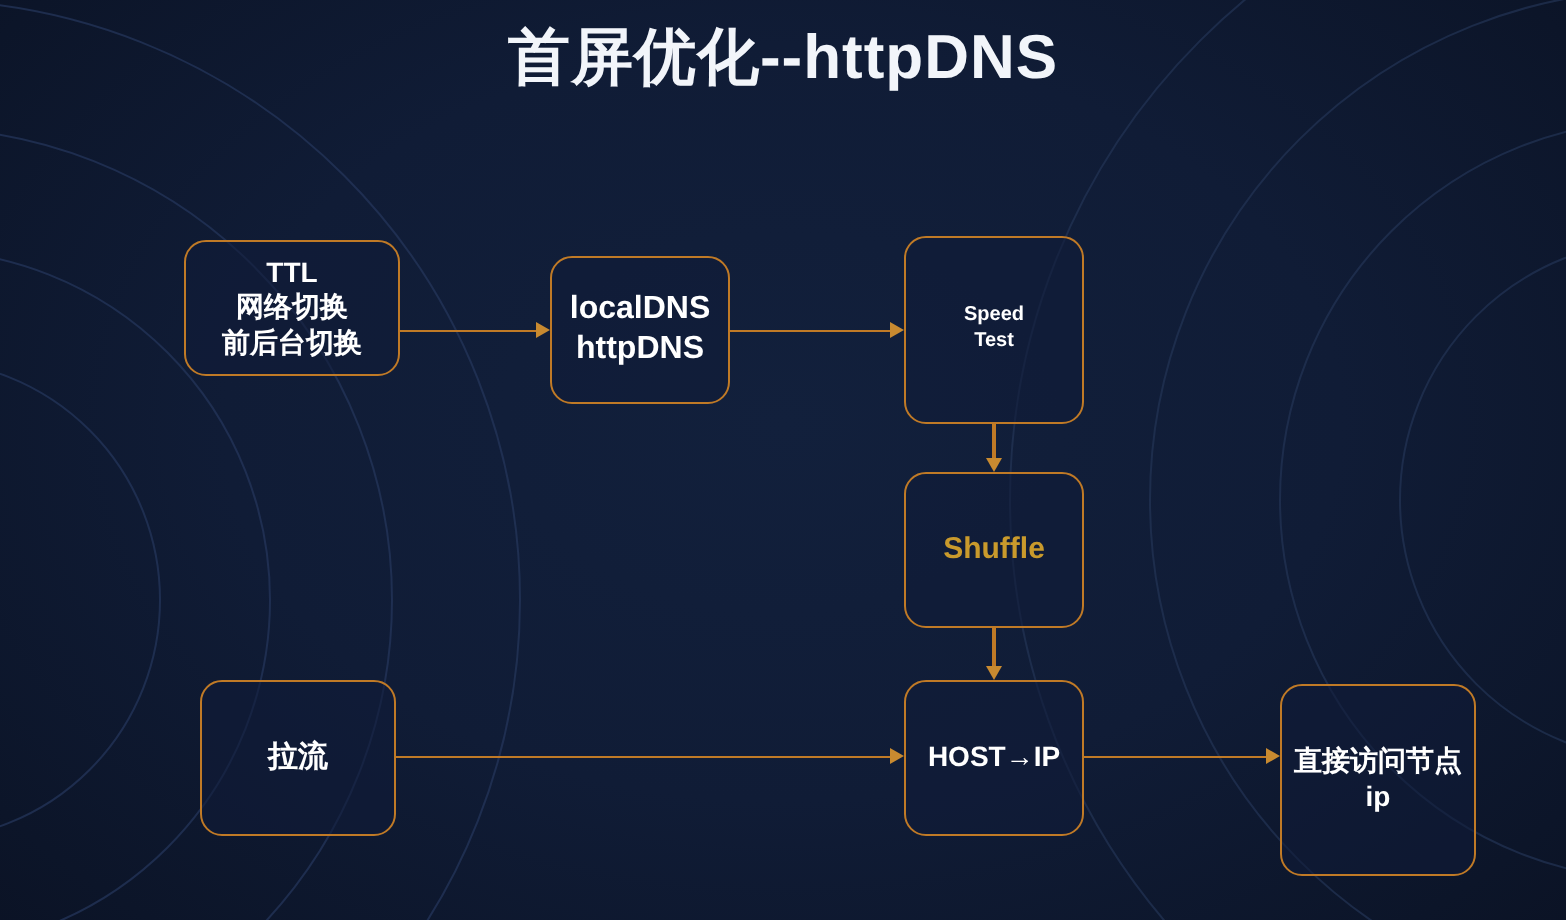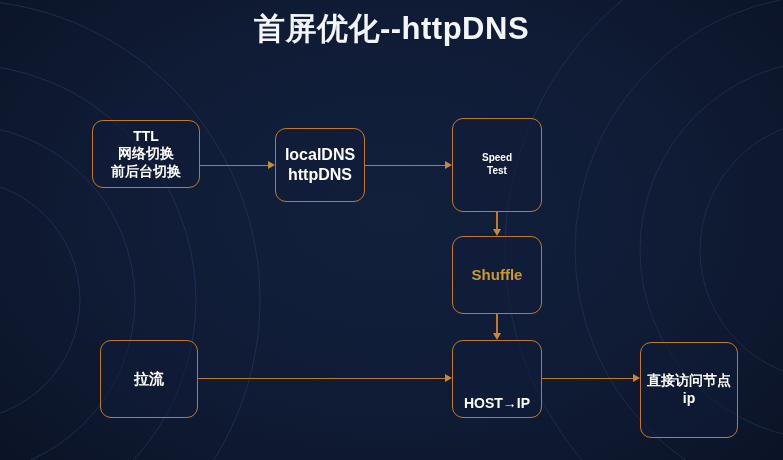--- a/index.html
+++ b/index.html
@@ -53,21 +53,21 @@
     font-weight: 700;
     line-height: 1.26;
     padding: 4px 6px;
   }
   .node .label { display: block; }
 
   .n-ttl      { left: 92px;  top: 120px; width: 108px; height: 68px;  font-size: 14px; }
   .n-dns      { left: 275px; top: 128px; width: 90px;  height: 74px;  font-size: 16px; }
   .n-speed    { left: 452px; top: 118px; width: 90px;  height: 94px;  font-size: 10px; }
   .n-shuffle  { left: 452px; top: 236px; width: 90px;  height: 78px;  font-size: 15px; color: #c99a2c; }
-  .n-host     { left: 452px; top: 340px; width: 90px;  height: 78px;  font-size: 14px; align-items: flex-end; }
+  .n-host     { left: 452px; top: 340px; width: 90px;  height: 78px;  font-size: 14px; }
   .n-pull     { left: 100px; top: 340px; width: 98px;  height: 78px;  font-size: 15px; }
   .n-direct   { left: 640px; top: 342px; width: 98px;  height: 96px;  font-size: 14px; }
 
   .conn {
     position: absolute;
     background: #c07a26;
   }
   .conn-h { height: 1.4px; }
   .conn-v { width: 1.4px; }
 

